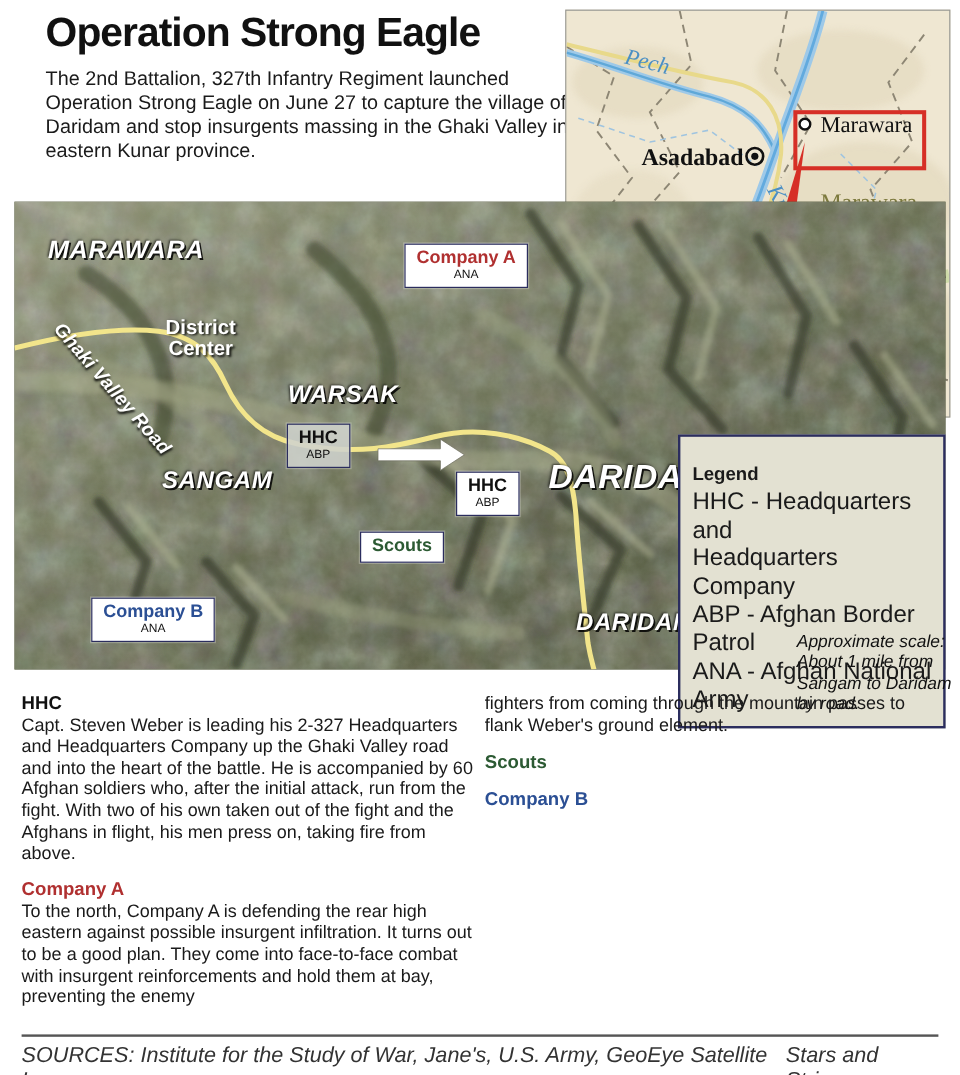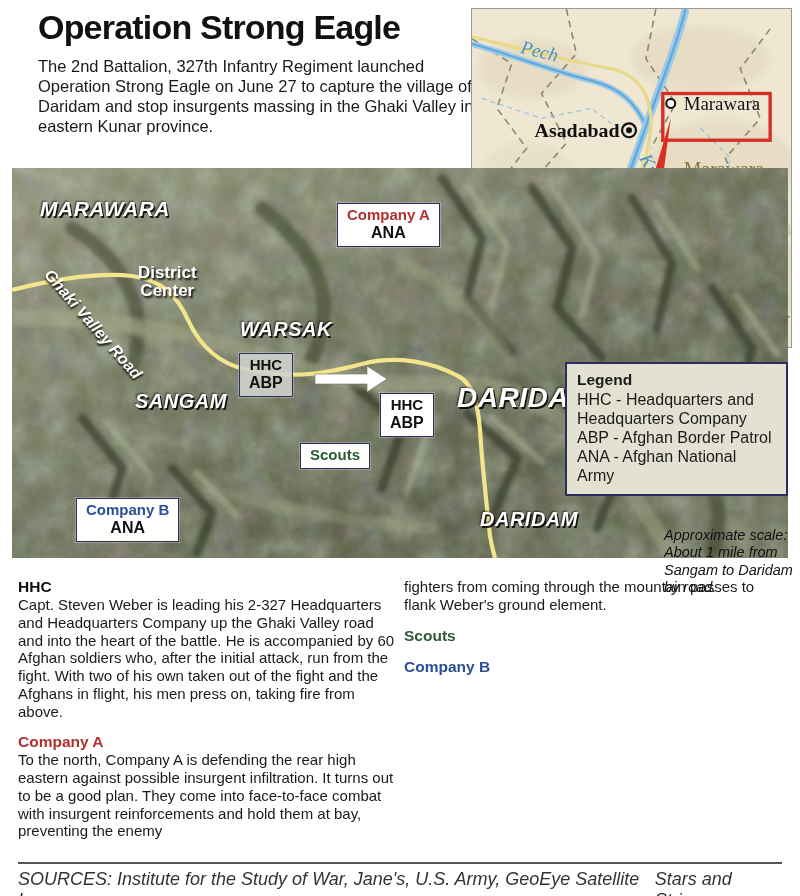--- a/index.html
+++ b/index.html
@@ -55,33 +55,33 @@
   }
 
   
   .unitbox {
     position: absolute; border: 1.5px solid #2b2d5e; background: #ffffff;
     padding: 3px 9px 4px; text-align: center; line-height: 1.12;
     box-shadow: 0 0 0 1px rgba(255,255,255,.25);
   }
   .unitbox.dim { background: rgba(207,211,205,.88); }
   .unitbox .l1 { font-size: 15px; font-weight: bold; display:block; }
-  .unitbox .l2 { font-size: 16px; font-weight: bold; display:block; color:#111; }
+  .unitbox .l2 { font-size: 10px; font-weight: normal; display:block; color:#111; }
   .c-red   { color: #b03030; }
   .c-blue  { color: #2b4f94; }
   .c-green { color: #2c5a33; }
   .c-black { color: #111; }
 
   
   #legend {
     position: absolute; left: 565px; top: 362px; width: 223px;
-    background: #e3e1d2; border: 2px solid #2b2d5e; padding: 7px 10px 9px;
+    background: #e3e1d2; border: 2px solid #2b2d5e; padding: 23px 10px 9px;
   }
   #legend .lg-title { font-size: 15.5px; font-weight: bold; margin-bottom: 2px; }
-  #legend .lg-line  { font-size: 16px; line-height: 1.18; }
+  #legend .lg-line  { font-size: 20px; line-height: 1.18; }
 
   #scalenote {
     position: absolute; left: 664px; top: 487px; width: 130px;
     font-style: italic; font-size: 14.5px; line-height: 1.2; color: #111; margin-top: 40px;
   }
 
   
   .col { position: absolute; top: 578px; width: 378px; }
   #colL { left: 18px; }
   #colR { left: 404px; }

